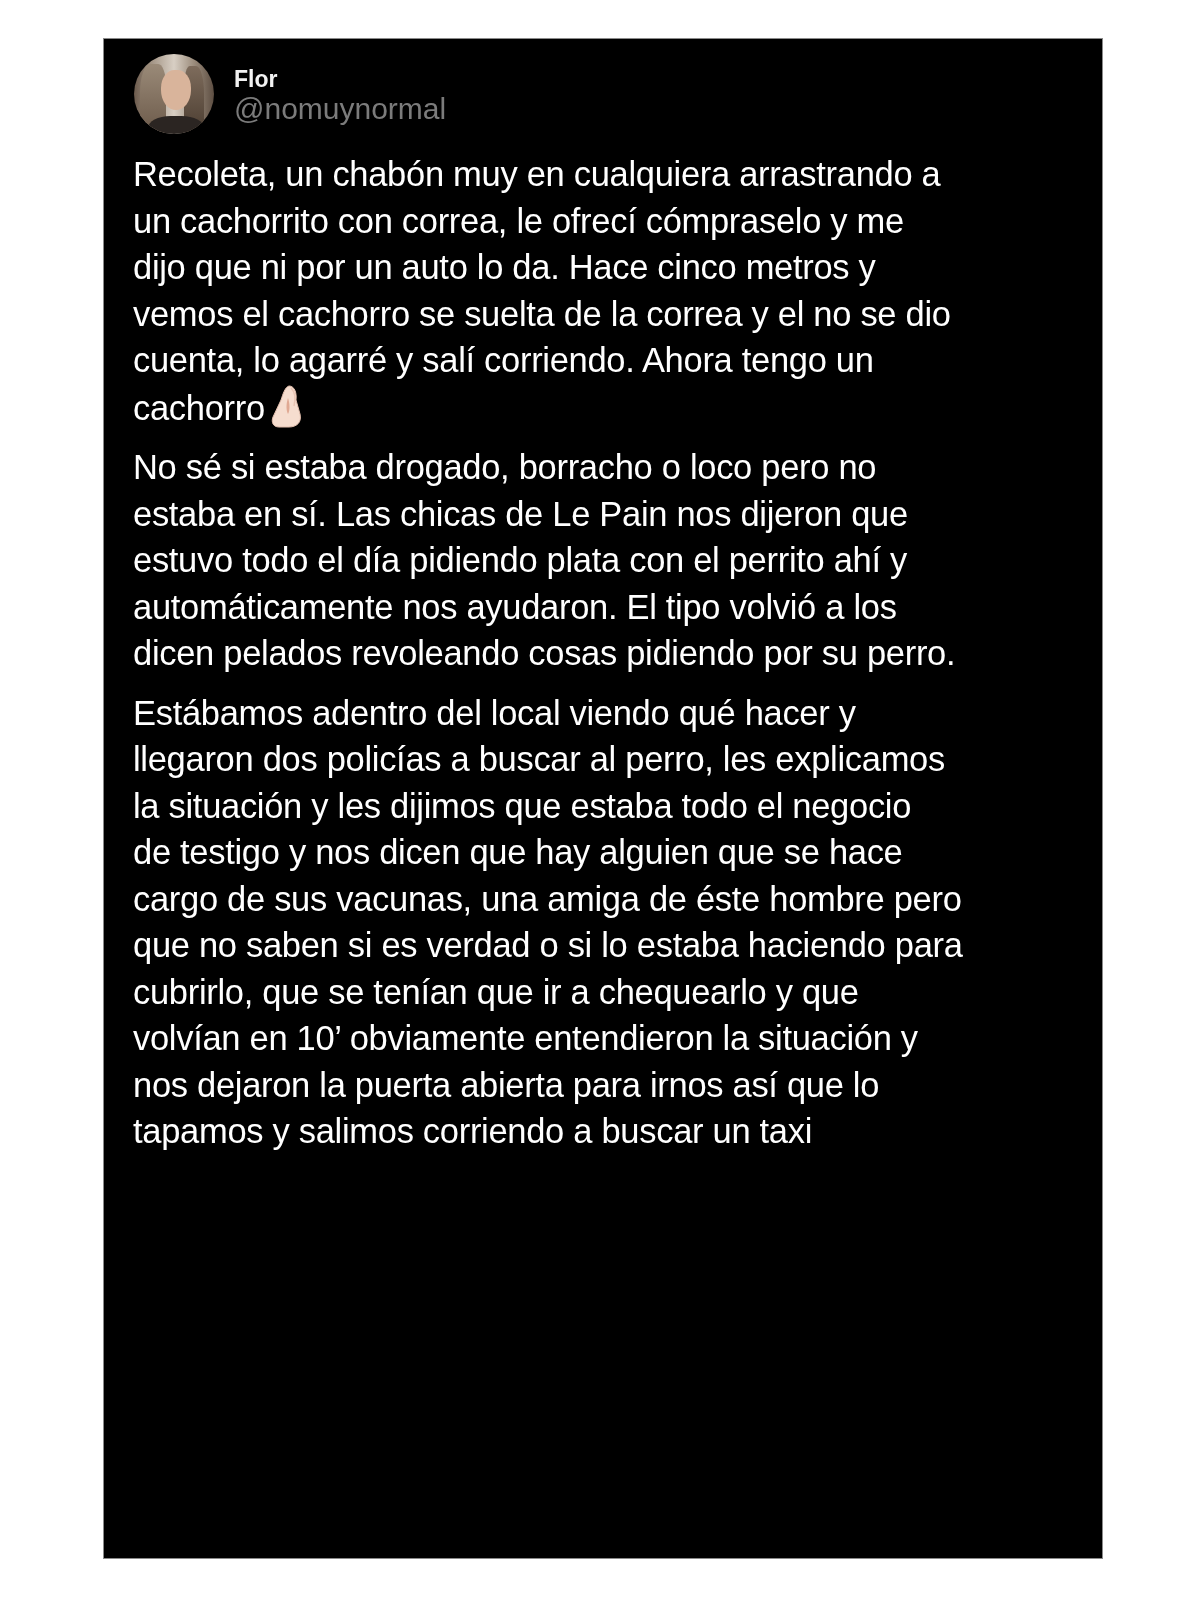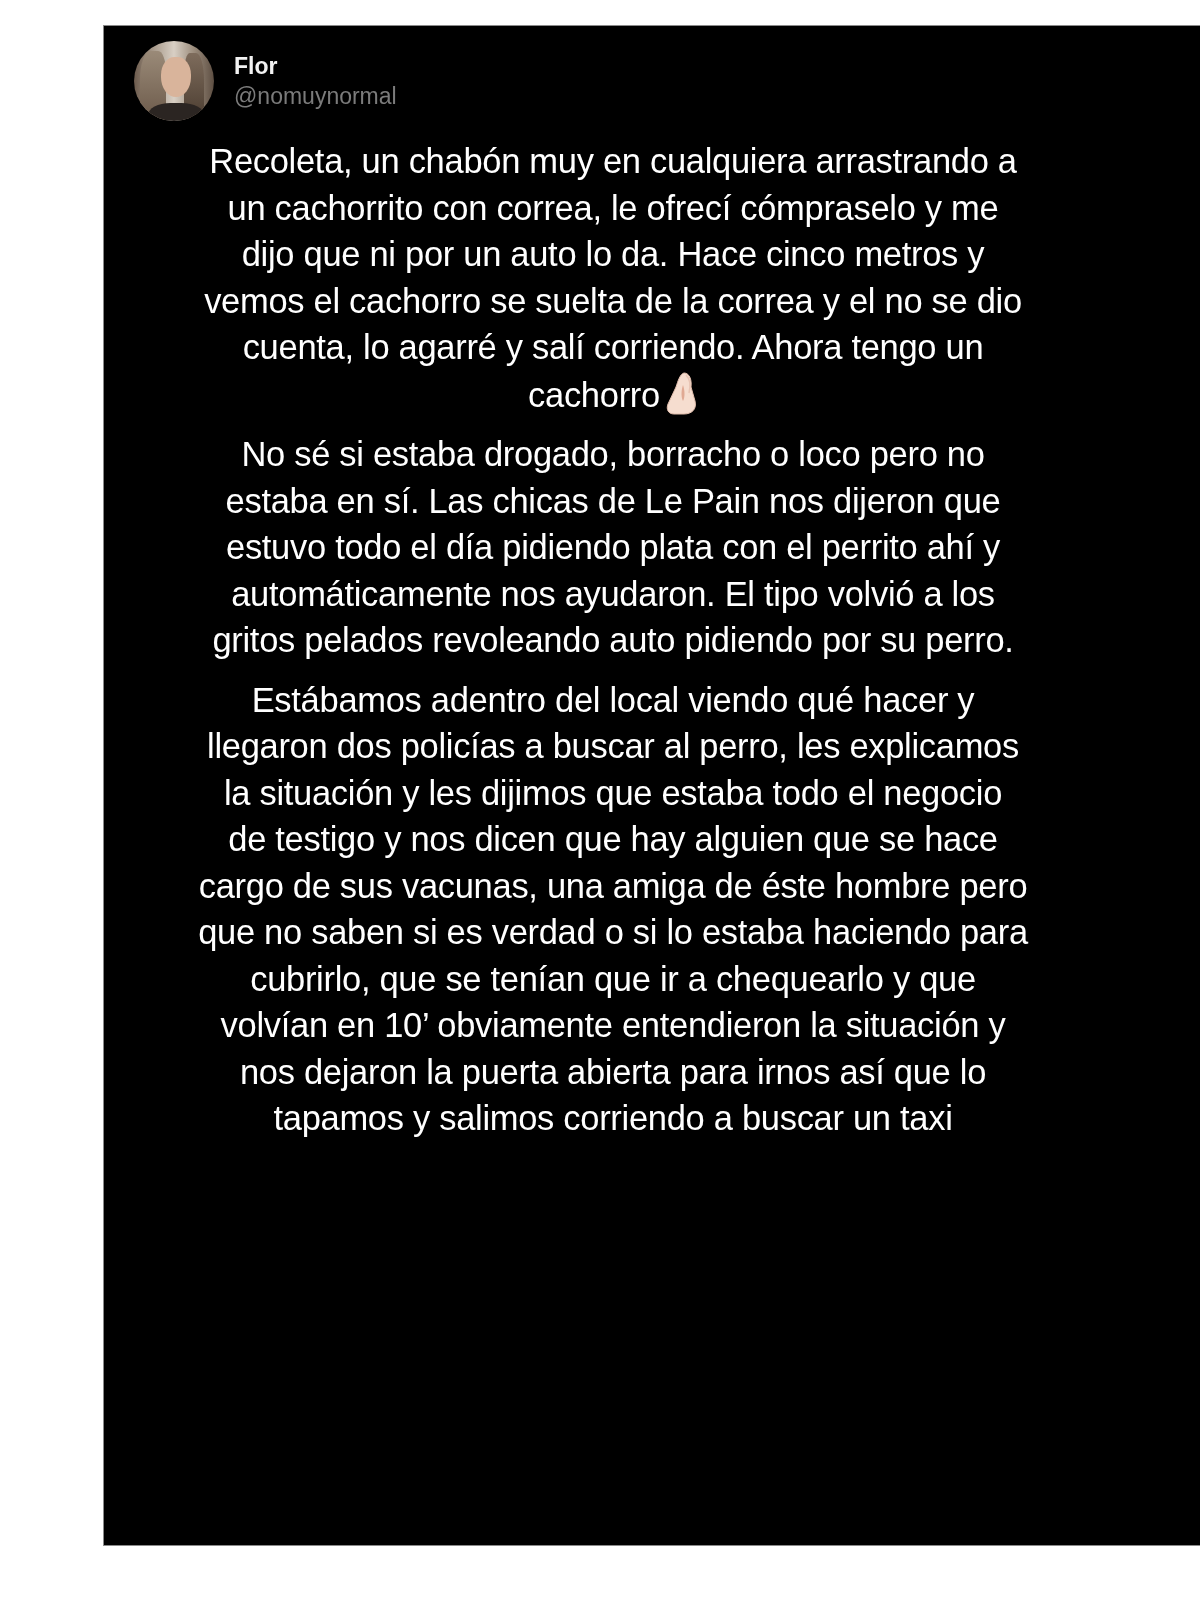--- a/index.html
+++ b/index.html
@@ -9,22 +9,22 @@
     }
     body {
       width: 1200px;
       height: 1600px;
       position: relative;
       overflow: hidden;
     }
     .tweet-card {
       position: absolute;
       left: 103px;
-      top: 25px;
-      width: 1098px;
+      top: 38px;
+      width: 1000px;
       height: 1521px;
       background: #000000;
       box-sizing: border-box;
       border: 1px solid #8a8a8a;
     }
     .author {
       position: absolute;
       left: 30px;
       top: 15px;
       height: 80px;
@@ -68,39 +68,38 @@
     }
     .display-name {
       font-family: "Liberation Sans", sans-serif;
       font-weight: bold;
       font-size: 23px;
       color: #f2f2f2;
       line-height: 30px;
     }
     .handle {
       font-family: "Liberation Sans", sans-serif;
-      font-size: 23px;
+      font-size: 30px;
       color: #7b7b7b;
       line-height: 30px;
     }
     .tweet-body {
       position: absolute;
       left: 29px;
       top: 112px;
       width: 960px;
       font-family: "Liberation Sans", sans-serif;
       font-size: 34.5px;
       line-height: 46.5px;
       color: #ffffff;
       letter-spacing: -0.3px;
     }
     .paragraph {
       margin: 0 0 13px 0;
       white-space: pre-line;
-      text-align: center;
     }
     .emoji {
       display: inline-block;
       width: 34px;
       height: 44px;
       vertical-align: -8px;
       margin-left: 4px;
     }
   </style>
 </head>
@@ -128,21 +127,21 @@
 cuenta, lo agarré y salí corriendo. Ahora tengo un
 cachorro</span><svg class="emoji" viewBox="0 0 34 44" xmlns="http://www.w3.org/2000/svg">
         <path d="M20 2 C 25 2, 28 8, 27 16 L 31 30 C 33 38, 28 43, 20 43 L 10 43 C 4 43, 2 38, 4 33 L 12 16 C 14 10, 16 3, 20 2 Z" fill="#f6ddcf" stroke="#e3bfae" stroke-width="1"></path>
         <path d="M19 14 C 17 20, 17 26, 19 30 C 21 26, 21 20, 19 14 Z" fill="#e0a993"></path>
         <path d="M22 4 C 26 8, 27 14, 25 22" fill="none" stroke="#e8c4b3" stroke-width="1.5"></path>
       </svg></p>
     <p class="paragraph">No sé si estaba drogado, borracho o loco pero no
 estaba en sí. Las chicas de Le Pain nos dijeron que
 estuvo todo el día pidiendo plata con el perrito ahí y
 automáticamente nos ayudaron. El tipo volvió a los
-gritos pelados revoleando auto pidiendo por su perro.</p>
+dicen pelados revoleando cosas pidiendo por su perro.</p>
     <p class="paragraph">Estábamos adentro del local viendo qué hacer y
 llegaron dos policías a buscar al perro, les explicamos
 la situación y les dijimos que estaba todo el negocio
 de testigo y nos dicen que hay alguien que se hace
 cargo de sus vacunas, una amiga de éste hombre pero
 que no saben si es verdad o si lo estaba haciendo para
 cubrirlo, que se tenían que ir a chequearlo y que
 volvían en 10’ obviamente entendieron la situación y
 nos dejaron la puerta abierta para irnos así que lo
 tapamos y salimos corriendo a buscar un taxi</p>

